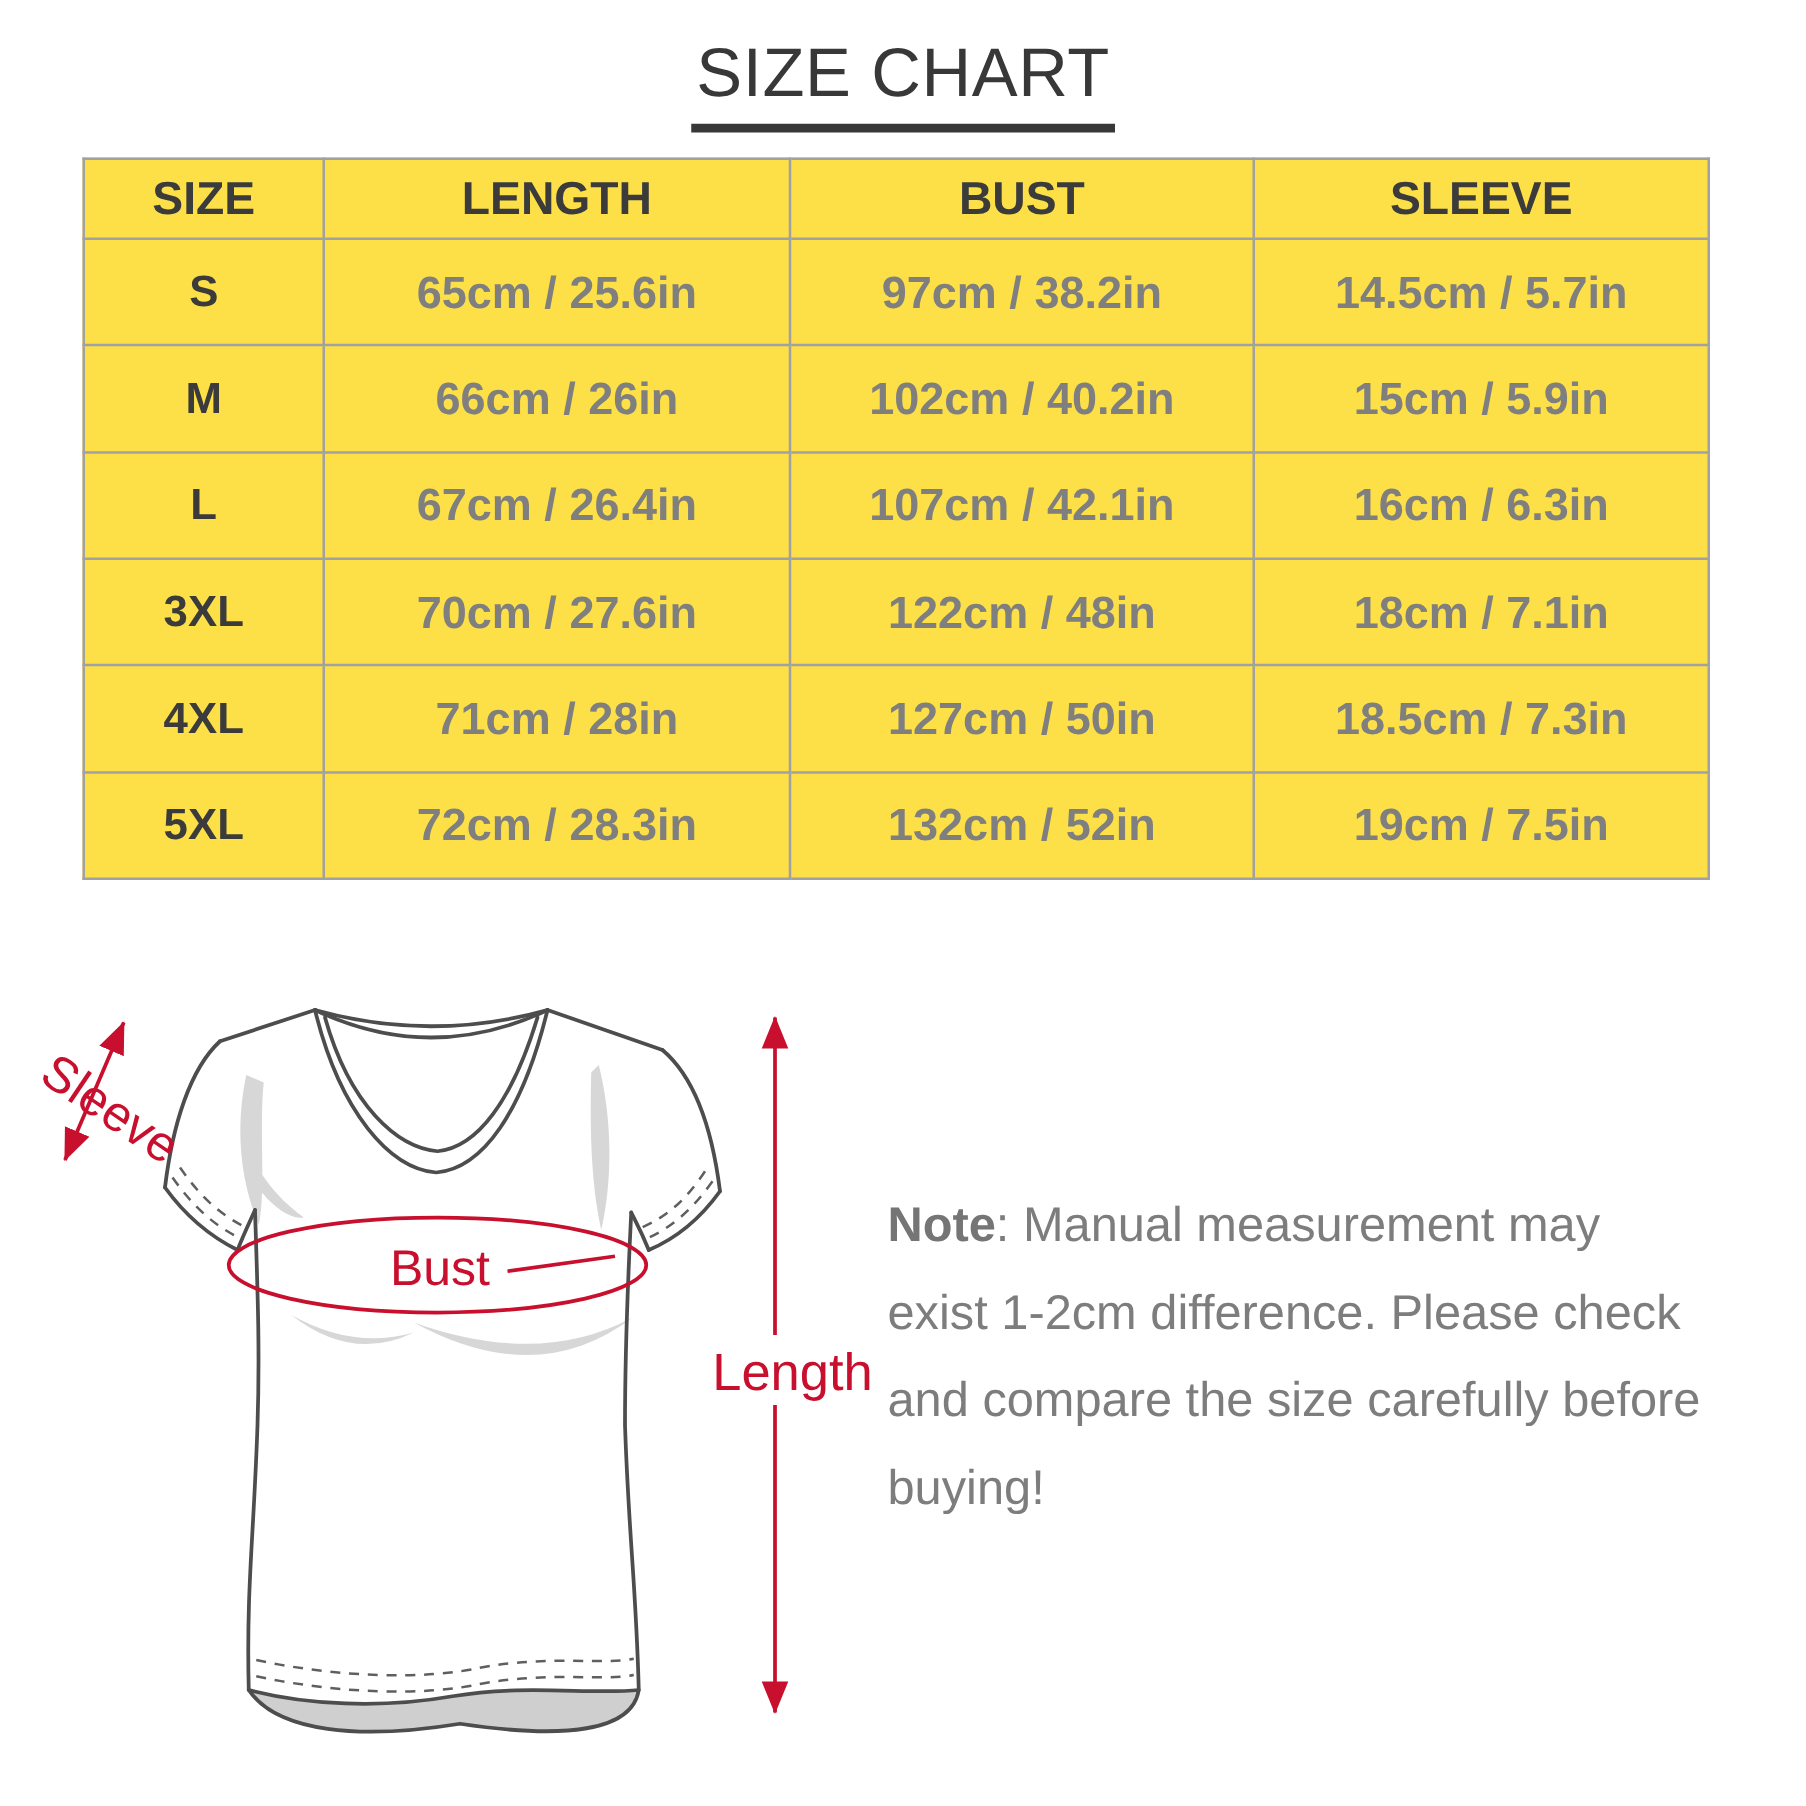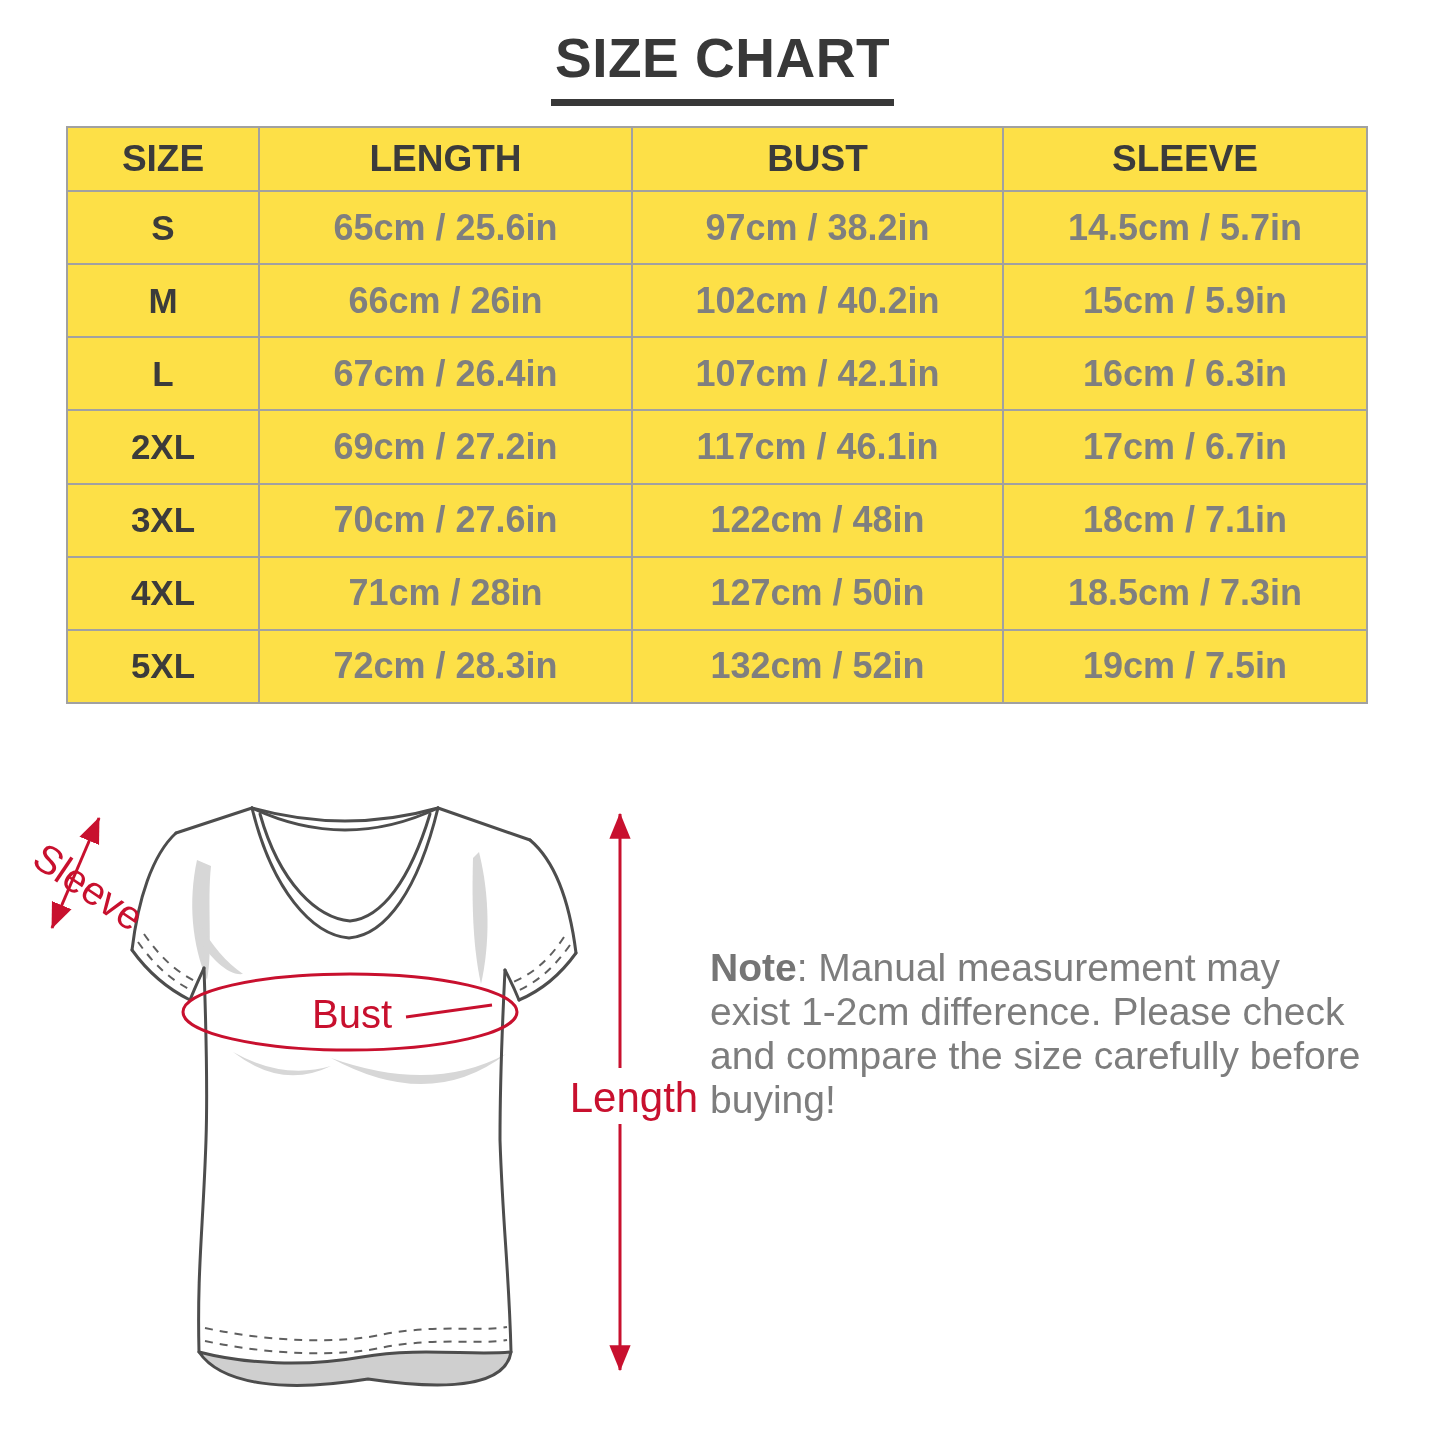--- a/index.html
+++ b/index.html
@@ -13,21 +13,21 @@
   }
   .title-wrap {
     position: absolute;
     top: 26px; left: 0; width: 100%;
     text-align: center;
   }
   .title {
     display: inline-block;
     margin: 0;
     font-size: 55px;
-    font-weight: bold;
+    font-weight: normal;
     color: #383838;
     letter-spacing: 0.5px;
     border-bottom: 7px solid #383838;
     padding: 0 4px 9px 4px;
   }
   table.size-table {
     position: absolute;
     left: 66px; top: 126px;
     width: 1300px; height: 578px;
     border-collapse: collapse;
@@ -57,21 +57,21 @@
     font-size: 35px;
     font-weight: bold;
     color: #3b3b3b;
   }
   .note {
     position: absolute;
     left: 710px; top: 946px;
     width: 655px;
     margin: 0;
     font-size: 39px;
-    line-height: 44px;
+    line-height: 70px;
     color: #7d7d7d;
   }
   .note .note-bold { font-weight: bold; color: #757575; }
   .diagram {
     position: absolute;
     left: 20px; top: 780px;
   }
   .diagram text { font-family: "Liberation Sans", sans-serif; }
 </style>
 </head>
@@ -109,26 +109,20 @@
           <td class="size-col">M</td>
           <td>66cm / 26in</td>
           <td>102cm / 40.2in</td>
           <td>15cm / 5.9in</td>
         </tr>
         <tr>
           <td class="size-col">L</td>
           <td>67cm / 26.4in</td>
           <td>107cm / 42.1in</td>
           <td>16cm / 6.3in</td>
-        </tr>
-        <tr>
-          <td class="size-col">2XL</td>
-          <td>69cm / 27.2in</td>
-          <td>117cm / 46.1in</td>
-          <td>17cm / 6.7in</td>
         </tr>
         <tr>
           <td class="size-col">3XL</td>
           <td>70cm / 27.6in</td>
           <td>122cm / 48in</td>
           <td>18cm / 7.1in</td>
         </tr>
         <tr>
           <td class="size-col">4XL</td>
           <td>71cm / 28in</td>

